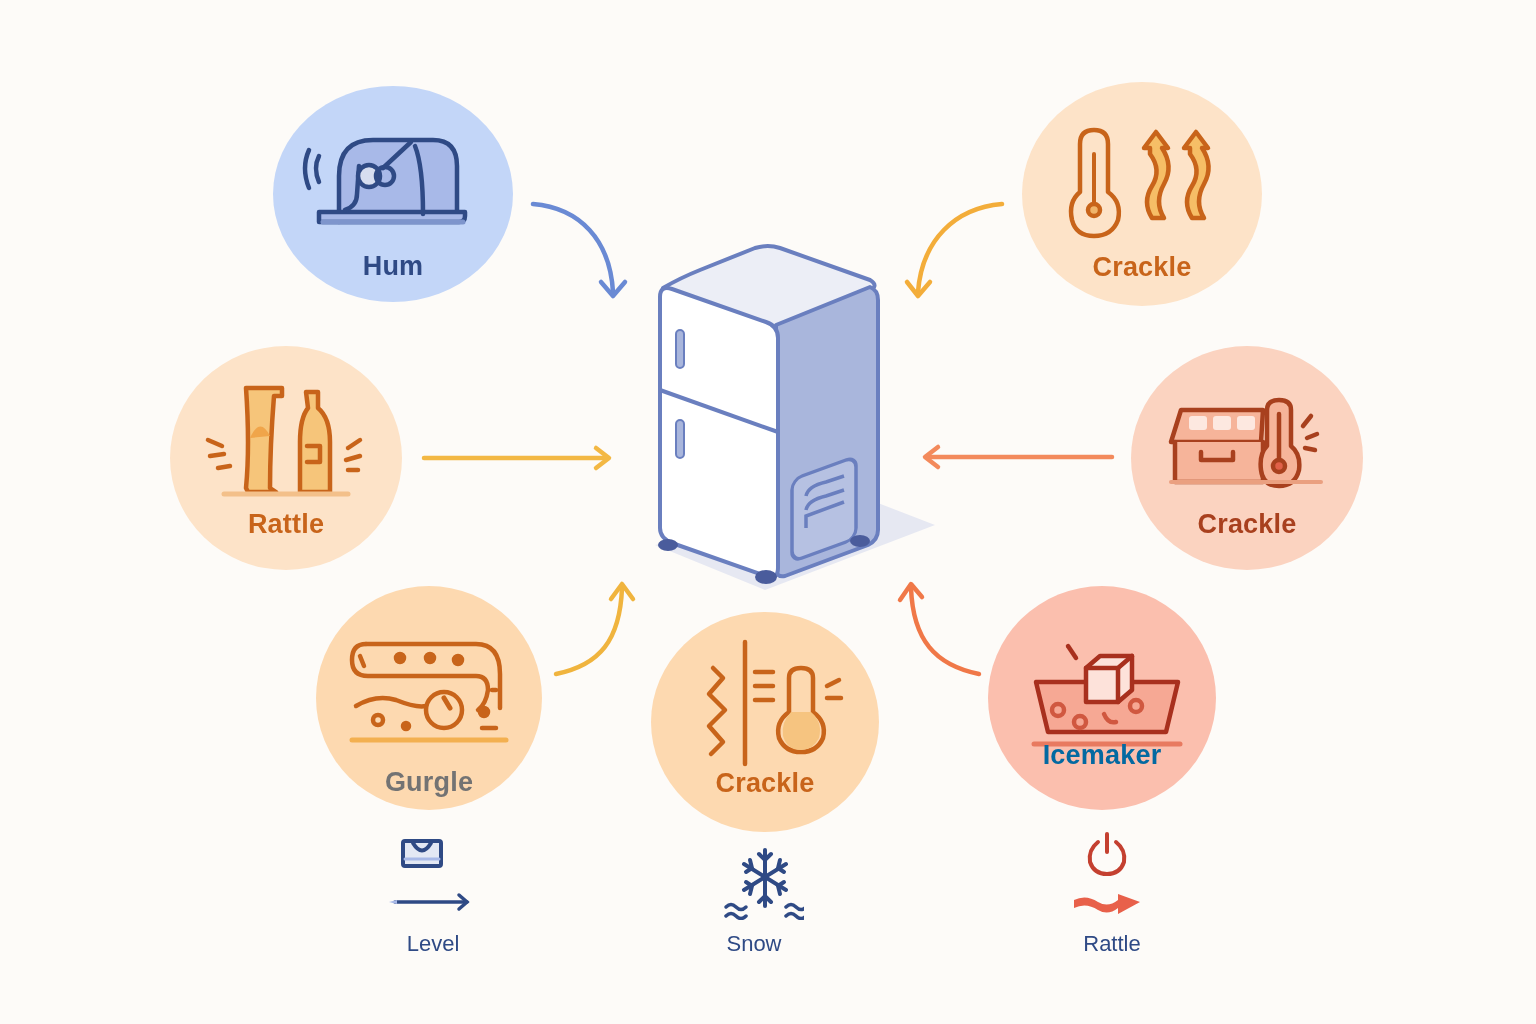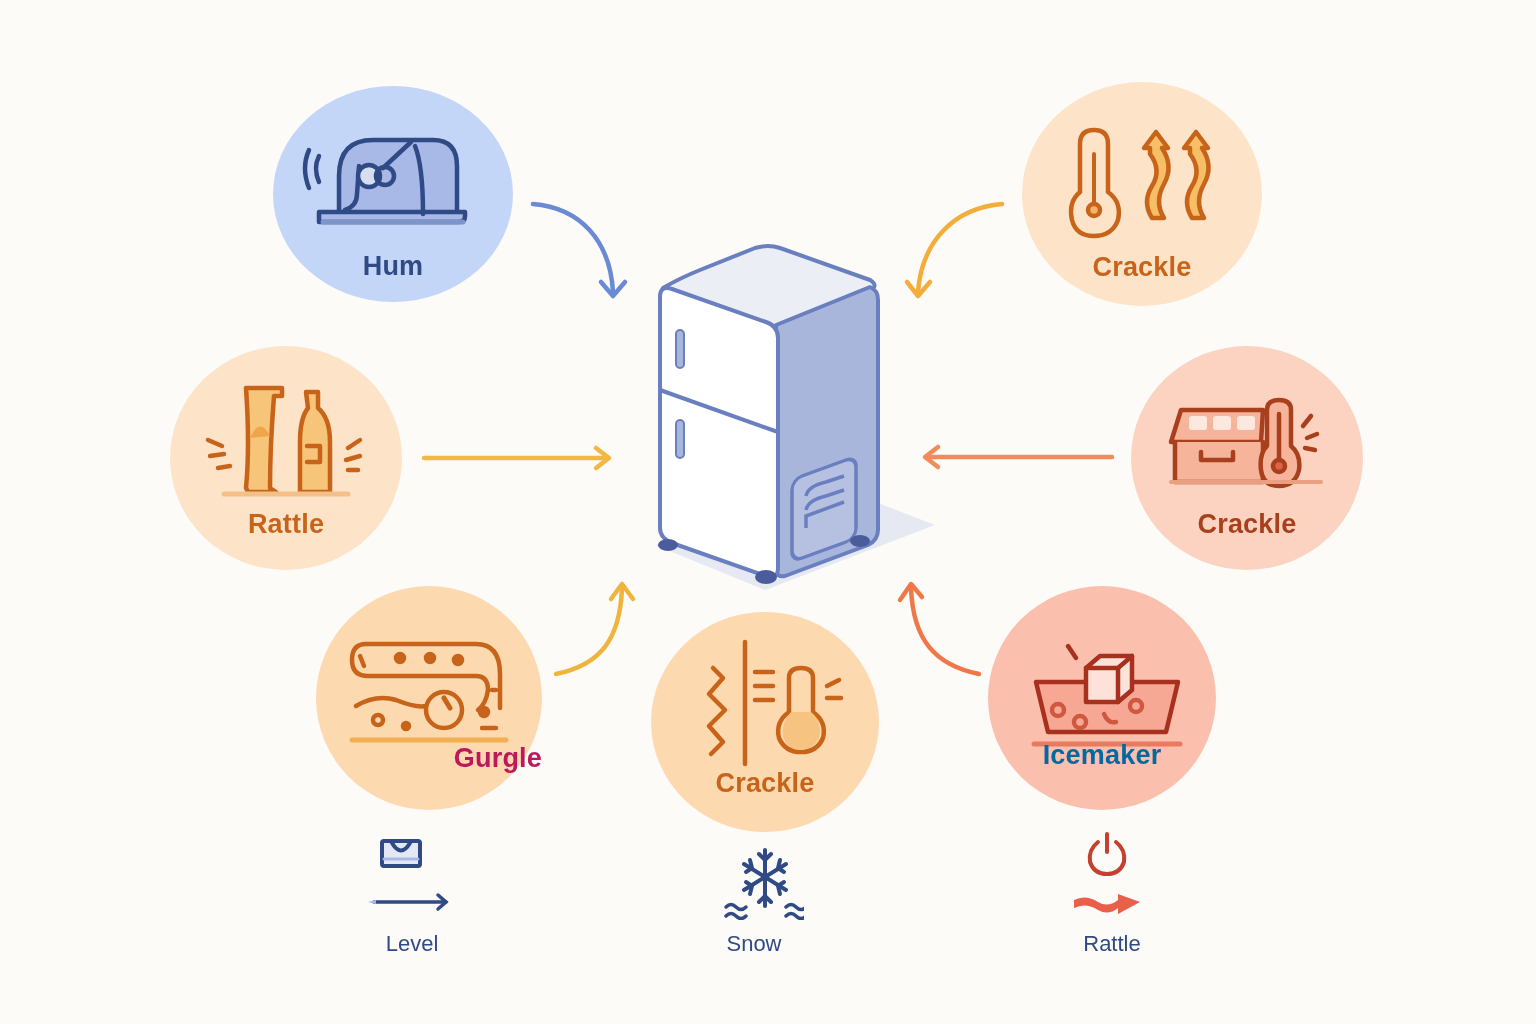--- a/index.html
+++ b/index.html
@@ -175,21 +175,21 @@
         <circle cx="128" cy="124" r="18"></circle>
         <path d="M128,112 L134,122" stroke-width="5"></path>
         <circle cx="62" cy="134" r="5"></circle>
         <circle cx="90" cy="140" r="3" fill="#c8641a"></circle>
         <circle cx="168" cy="126" r="4" fill="#c8641a"></circle>
         <path d="M166,142 L180,142"></path>
         <path d="M176,104 L180,104"></path>
         <path d="M36,154 L190,154" stroke="#f3b050" stroke-width="5"></path>
       </g>
     </svg>
-    <div class="label" style="top:157px; color:#be185d;text-align:right;">Gurgle</div>
+    <div class="label" style="top:181px; color:#737373;">Gurgle</div>
   </div>
 
   <div class="node" style="left:651px; top:612px; width:228px; height:220px; background:#fdd9b0;">
     <svg class="icon" width="228" height="220">
       <g fill="none" stroke="#c8641a" stroke-width="4.5" stroke-linecap="round" stroke-linejoin="round">
         <path d="M62,56 L72,66 L58,82 L74,98 L58,114 L72,130 L60,142"></path>
         <path d="M94,30 L94,152"></path>
         <path d="M104,60 L122,60"></path>
           <path d="M104,74 L122,74"></path>
           <path d="M104,88 L122,88"></path>
@@ -213,21 +213,21 @@
         <circle cx="70" cy="124" r="6" stroke="#d05840"></circle>
         <circle cx="92" cy="136" r="6" stroke="#d05840"></circle>
         <circle cx="148" cy="120" r="6" stroke="#d05840"></circle>
         <path d="M116,128 Q120,138 128,136" stroke="#d05840"></path>
         <path d="M46,158 L192,158" stroke="#e87a60" stroke-width="5"></path>
       </g>
     </svg>
     <div class="label" style="top:154px; color:#0369a1;">Icemaker</div>
   </div>
 
-  <div class="legend-item" style="left:362px; top:830px; width:100px; height:130px;text-decoration:underline;">
+  <div class="legend-item" style="left:383px; top:830px; width:100px; height:130px;text-decoration:underline;">
     <svg width="100" height="90" style="position:absolute;left:0;top:0;">
       <g fill="none" stroke="#2f4a85" stroke-width="4" stroke-linejoin="round" stroke-linecap="round">
         <rect x="20" y="11" width="38" height="25" rx="2" fill="#e3e8f4"></rect>
         <path d="M30,13 Q39,28 48,13"></path>
         <path d="M22,29 L56,29" stroke="#a8b9e8" stroke-width="3"></path>
       </g>
       <g fill="none" stroke="#2f4a85" stroke-width="3.5" stroke-linecap="round">
         <path d="M12,72 L84,72"></path>
         <path d="M76,65 L84,72 L76,79"></path>
         <path d="M6,72 L14,70 L14,74 Z" fill="#a8b9e8" stroke="none"></path>

